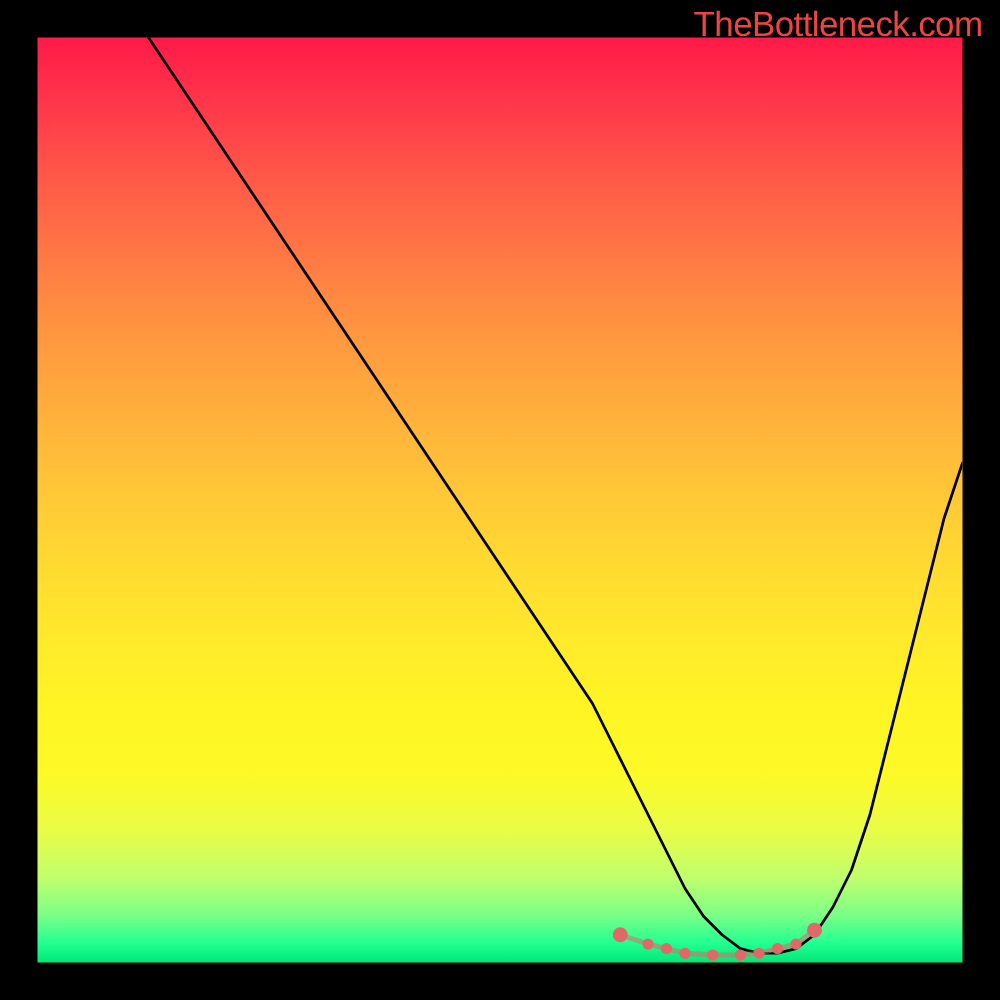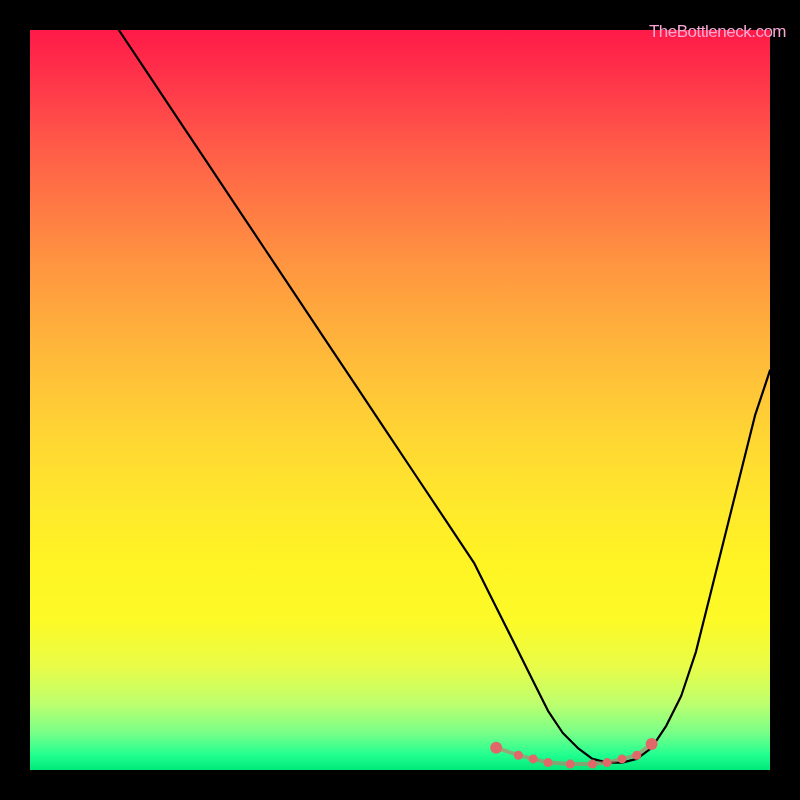--- a/index.html
+++ b/index.html
@@ -11,25 +11,25 @@
     overflow: hidden;
   }
   .chart-container {
     position: relative;
     width: 800px;
     height: 800px;
     background: #000;
   }
   .watermark {
     position: absolute;
-    top: 22px;
+    top: 4px;
     right: 14px;
-    color: #f9a8d4;
+    color: #ef4444;
     font-family: Arial, Helvetica, sans-serif;
-    font-size: 17px;
+    font-size: 28px;
     font-weight: 500;
     letter-spacing: -0.5px;
     z-index: 10;
   }
   .plot-area {
     position: absolute;
     left: 30px;
     top: 30px;
     width: 740px;
     height: 740px;

